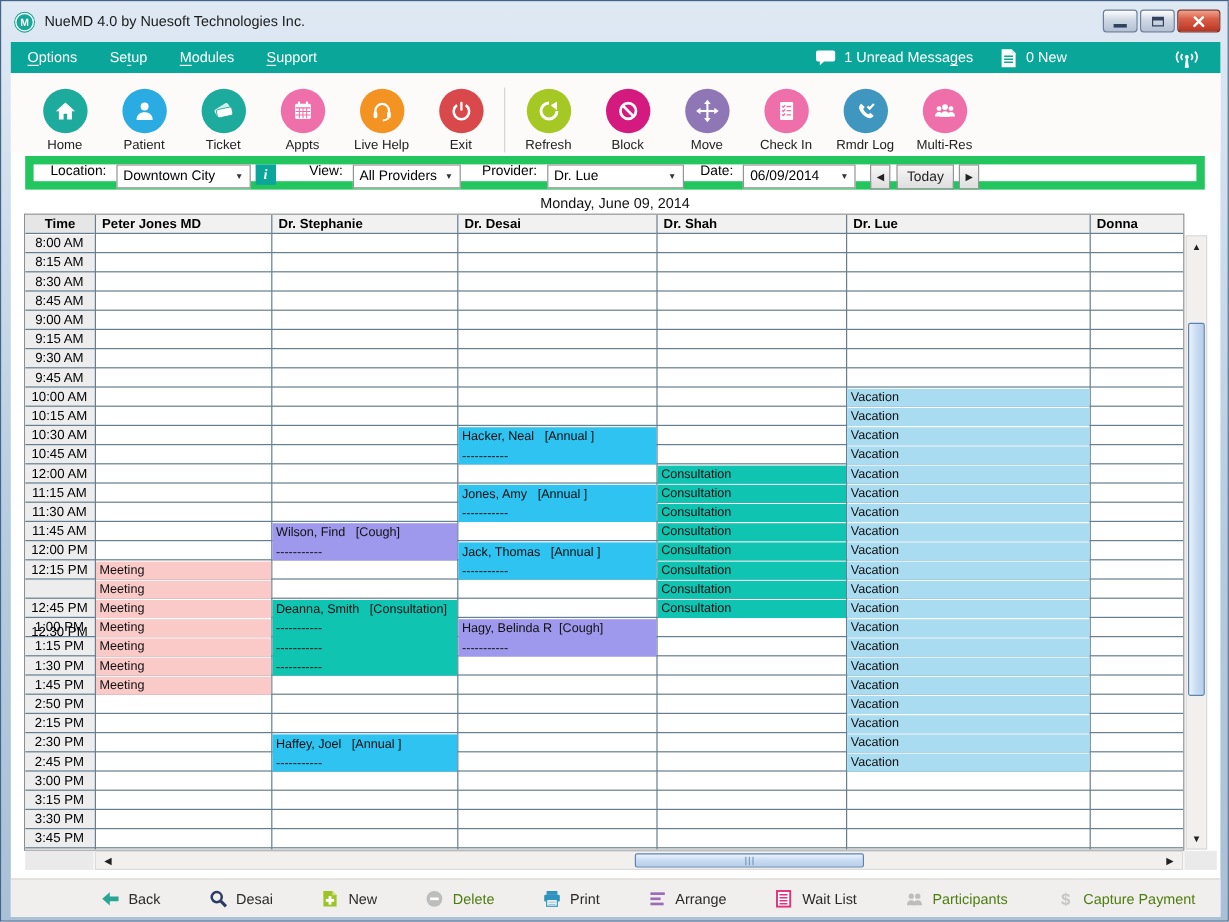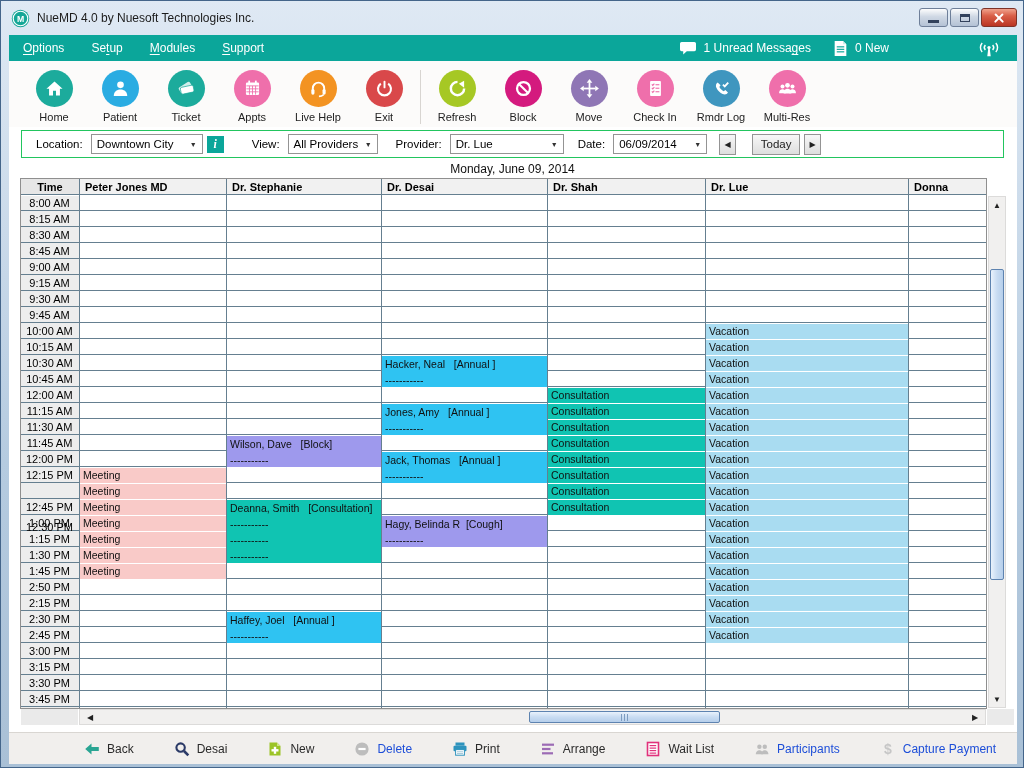--- a/index.html
+++ b/index.html
@@ -32,43 +32,43 @@
     background:#0ba69a; display:flex; align-items:center; color:#fff; font-size:12px; }
   .menu-left { display:flex; padding-left:14px; }
   .menu-item { margin-right:27px; cursor:default; }
   .menu-item u, .m-lab u { text-underline-offset:2px; }
   .menu-right { margin-left:auto; display:flex; align-items:center; }
   .m-status { display:flex; align-items:center; margin-left:22px; }
   .m-ic { display:inline-flex; margin-right:7px; }
   .signal { margin-left:88px; margin-right:16px; display:inline-flex; }
   
   .toolbar { position:absolute; left:0; top:26px; width:1008px; height:66px;
-    background:#fcfbfa; display:flex; align-items:center; padding:4px 0 0 12px; }
+    background:#fcfbfa; display:flex; align-items:flex-end; padding:4px 0 0 12px; }
   .tb-btn { width:66px; display:flex; flex-direction:column; align-items:center; }
   .tb-circle { width:37px; height:37px; border-radius:50%; display:flex;
     align-items:center; justify-content:center; }
   .tb-label { font-size:11px; color:#222; margin-top:4px; white-space:nowrap; }
   .tb-sep { width:1px; height:54px; background:#d8d5d1; margin:1px 3px 0 3px; }
   
   .filterbar { position:absolute; left:12px; top:95px; width:983px; height:28px;
-    border:1px solid #22c55e; background:#fff; display:flex; align-items:center;
+    border:7px solid #22c55e; background:#fff; display:flex; 
     font-size:11.5px; color:#000; }
   .fb-label { margin-left:14px; }
   .fb-select { height:20px; border:1px solid #949494; display:flex; align-items:center;
     padding:0 5px; margin-left:8px; background:#fff; }
   .fb-val { white-space:nowrap; }
   .caret { font-size:7px; color:#333; margin-left:auto; padding-left:6px; }
   .w-loc{width:112px;} .w-view{width:90px;} .w-prov{width:114px;} .w-date{width:94px;}
   .info-btn { width:17px; height:17px; background:#0ba69a; color:#fff; margin-left:4px;
     font-family:"Liberation Serif", serif; font-style:italic; font-weight:bold;
     font-size:12px; display:flex; align-items:center; justify-content:center; }
   .nav-btn { height:21px; min-width:17px; border:1px solid #949494; margin-left:4px;
     background:linear-gradient(#f7f7f7,#dedede); display:flex; align-items:center;
     justify-content:center; font-size:8px; color:#222; padding:0 4px; }
-  .nav-btn.today { font-size:11.5px; min-width:48px; margin-left:16px; }
+  .nav-btn.today { font-size:11.5px; min-width:48px; margin-left:5px; }
   .nav-btn.first { margin-left:12px; }
   .sp-view{margin-left:28px;} .sp-prov{margin-left:18px;} .sp-date{margin-left:14px;}
   
   .dateheader { position:absolute; left:12px; top:127px; width:983px; height:16px;
     text-align:center; font-size:12px; color:#111; }
   
   .grid { position:absolute; left:11px; top:143px; width:967px; height:531px;
     border:1px solid #8f8f8f; background:#fff; overflow:hidden; }
   .time-col-bg { position:absolute; left:0; top:17px; width:58px; height:512px;
     background:#ededed; z-index:0; }
@@ -109,21 +109,21 @@
   .hs-grip i { display:block; width:1px; height:7px; background:#7d9cc0; }
   .corner { position:absolute; background:#eaeaea; height:16px; top:674px; }
   .corner.l { left:12px; width:57px; }
   .corner.r { left:978px; width:27px; }
   
   .bottombar { position:absolute; left:0; top:697px; width:1008px; height:32px;
     background:#f1efed; border-top:1px solid #d9d6d2; display:flex;
     align-items:center; padding-left:75px; }
   .bb-btn { display:flex; align-items:center; margin-right:40px; font-size:12px;
     color:#2a2a2a; white-space:nowrap; }
-  .bb-btn.disabled { color:#1d4ed8; }
+  .bb-btn.disabled { color:#4d7c0f; }
   .bb-ic { display:inline-flex; margin-right:7px; }
 </style>
 </head>
 <body>
 
 <div class="window">
   <div class="titlebar">
     <span class="logo">
       <svg viewBox="0 0 24 24" width="19" height="19">
         <circle cx="12" cy="12" r="11" fill="#15a797"></circle>
@@ -445,21 +445,21 @@
         <div class="g-vline" style="left: 526px;"></div>
         <div class="g-vline" style="left: 684px;"></div>
         <div class="g-vline" style="left: 887px;"></div>
         <div class="g-appt" style="left: 59px; top: 289px; width: 146px; height: 15px; background: rgb(249, 202, 200);">Meeting</div>
         <div class="g-appt" style="left: 59px; top: 305px; width: 146px; height: 15px; background: rgb(249, 202, 200);">Meeting</div>
         <div class="g-appt" style="left: 59px; top: 321px; width: 146px; height: 15px; background: rgb(249, 202, 200);">Meeting</div>
         <div class="g-appt" style="left: 59px; top: 337px; width: 146px; height: 15px; background: rgb(249, 202, 200);">Meeting</div>
         <div class="g-appt" style="left: 59px; top: 353px; width: 146px; height: 15px; background: rgb(249, 202, 200);">Meeting</div>
         <div class="g-appt" style="left: 59px; top: 369px; width: 146px; height: 15px; background: rgb(249, 202, 200);">Meeting</div>
         <div class="g-appt" style="left: 59px; top: 385px; width: 146px; height: 15px; background: rgb(249, 202, 200);">Meeting</div>
-        <div class="g-appt g-block" style="left: 206px; top: 257px; width: 154px; height: 31px; background: rgb(158, 153, 237);"><div class="g-line">Wilson, Dave   [Block]</div><div class="g-line">-----------</div></div>
+        <div class="g-appt g-block" style="left: 206px; top: 257px; width: 154px; height: 31px; background: rgb(158, 153, 237);"><div class="g-line">Wilson, Find   [Cough]</div><div class="g-line">-----------</div></div>
         <div class="g-appt g-block" style="left: 206px; top: 321px; width: 154px; height: 63px; background: rgb(16, 196, 178);"><div class="g-line">Deanna, Smith   [Consultation]</div><div class="g-line">-----------</div><div class="g-line">-----------</div><div class="g-line">-----------</div></div>
         <div class="g-appt g-block" style="left: 206px; top: 433px; width: 154px; height: 31px; background: rgb(47, 195, 242);"><div class="g-line">Haffey, Joel   [Annual ]</div><div class="g-line">-----------</div></div>
         <div class="g-appt g-block" style="left: 361px; top: 177px; width: 165px; height: 31px; background: rgb(47, 195, 242);"><div class="g-line">Hacker, Neal   [Annual ]</div><div class="g-line">-----------</div></div>
         <div class="g-appt g-block" style="left: 361px; top: 225px; width: 165px; height: 31px; background: rgb(47, 195, 242);"><div class="g-line">Jones, Amy   [Annual ]</div><div class="g-line">-----------</div></div>
         <div class="g-appt g-block" style="left: 361px; top: 273px; width: 165px; height: 31px; background: rgb(47, 195, 242);"><div class="g-line">Jack, Thomas   [Annual ]</div><div class="g-line">-----------</div></div>
         <div class="g-appt g-block" style="left: 361px; top: 337px; width: 165px; height: 31px; background: rgb(158, 153, 237);"><div class="g-line">Hagy, Belinda R  [Cough]</div><div class="g-line">-----------</div></div>
         <div class="g-appt" style="left: 527px; top: 209px; width: 157px; height: 15px; background: rgb(16, 196, 178);">Consultation</div>
         <div class="g-appt" style="left: 527px; top: 225px; width: 157px; height: 15px; background: rgb(16, 196, 178);">Consultation</div>
         <div class="g-appt" style="left: 527px; top: 241px; width: 157px; height: 15px; background: rgb(16, 196, 178);">Consultation</div>
         <div class="g-appt" style="left: 527px; top: 257px; width: 157px; height: 15px; background: rgb(16, 196, 178);">Consultation</div>

